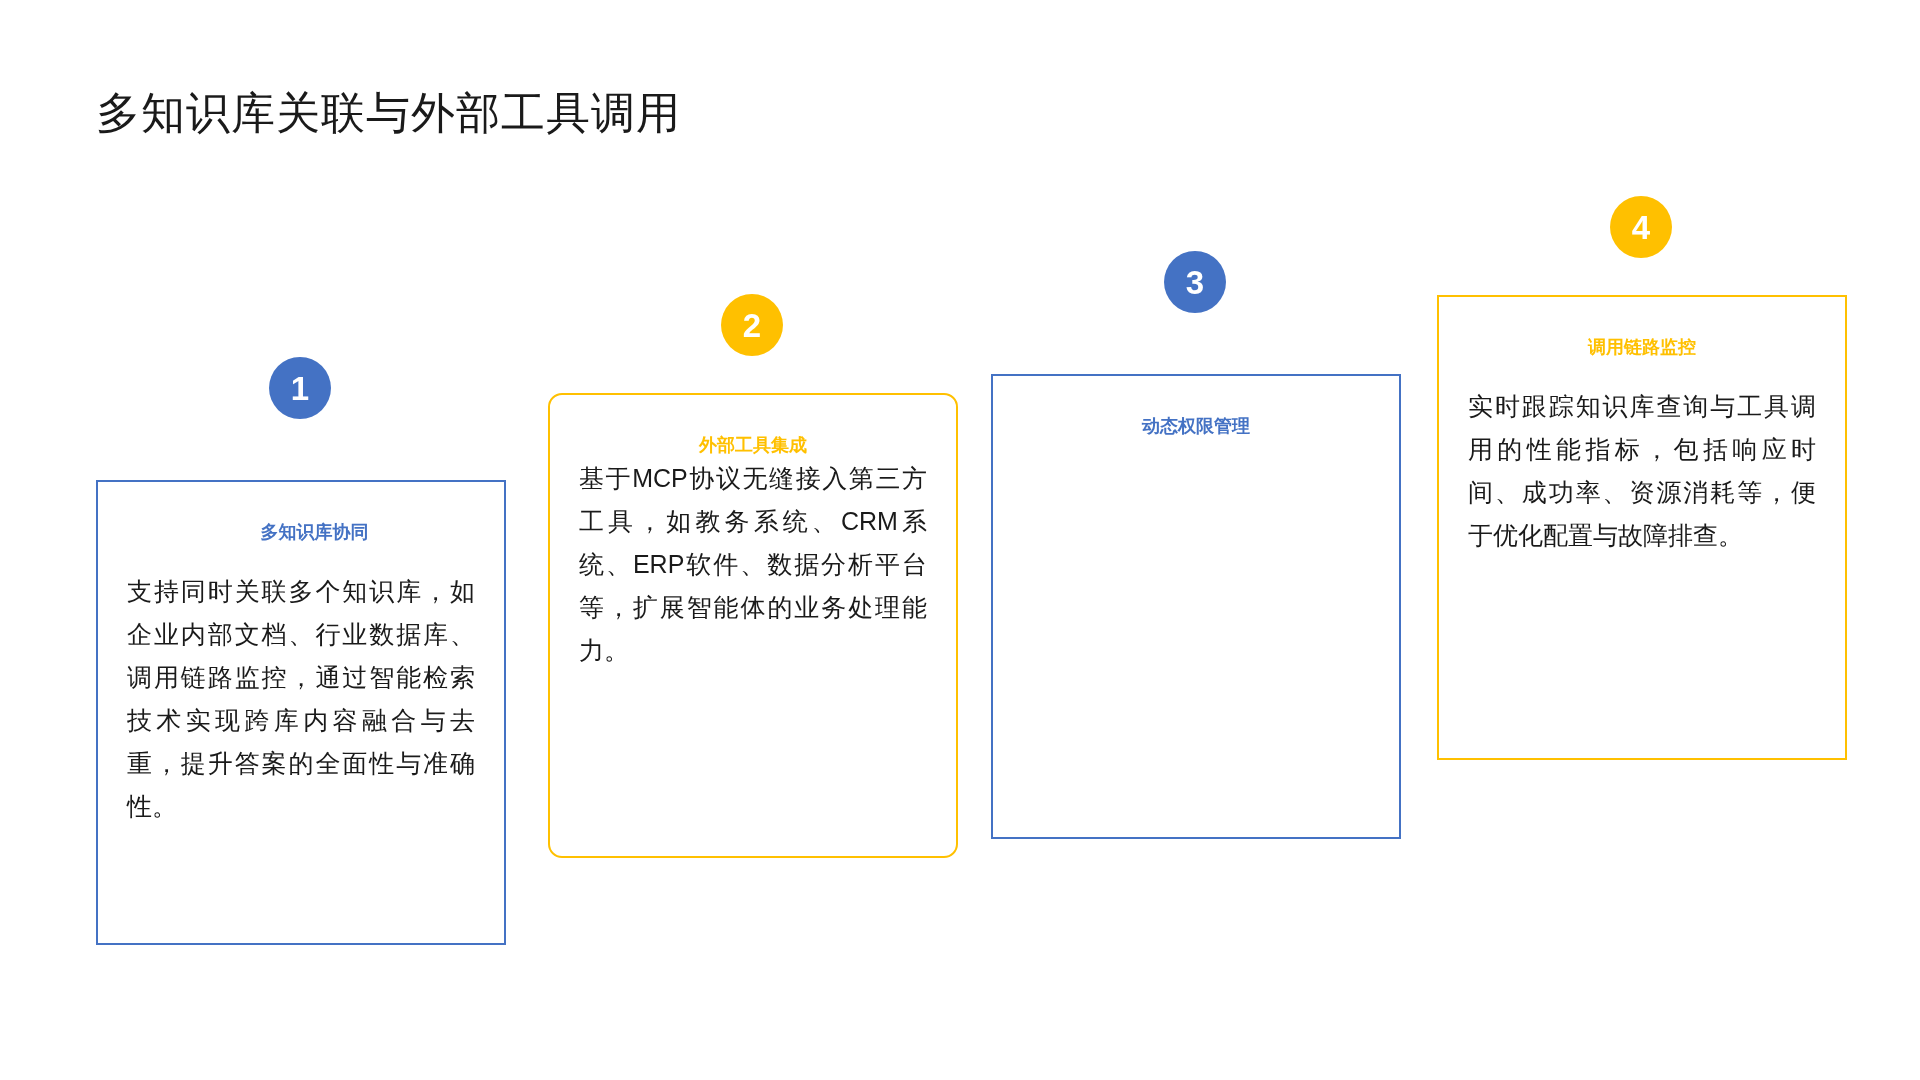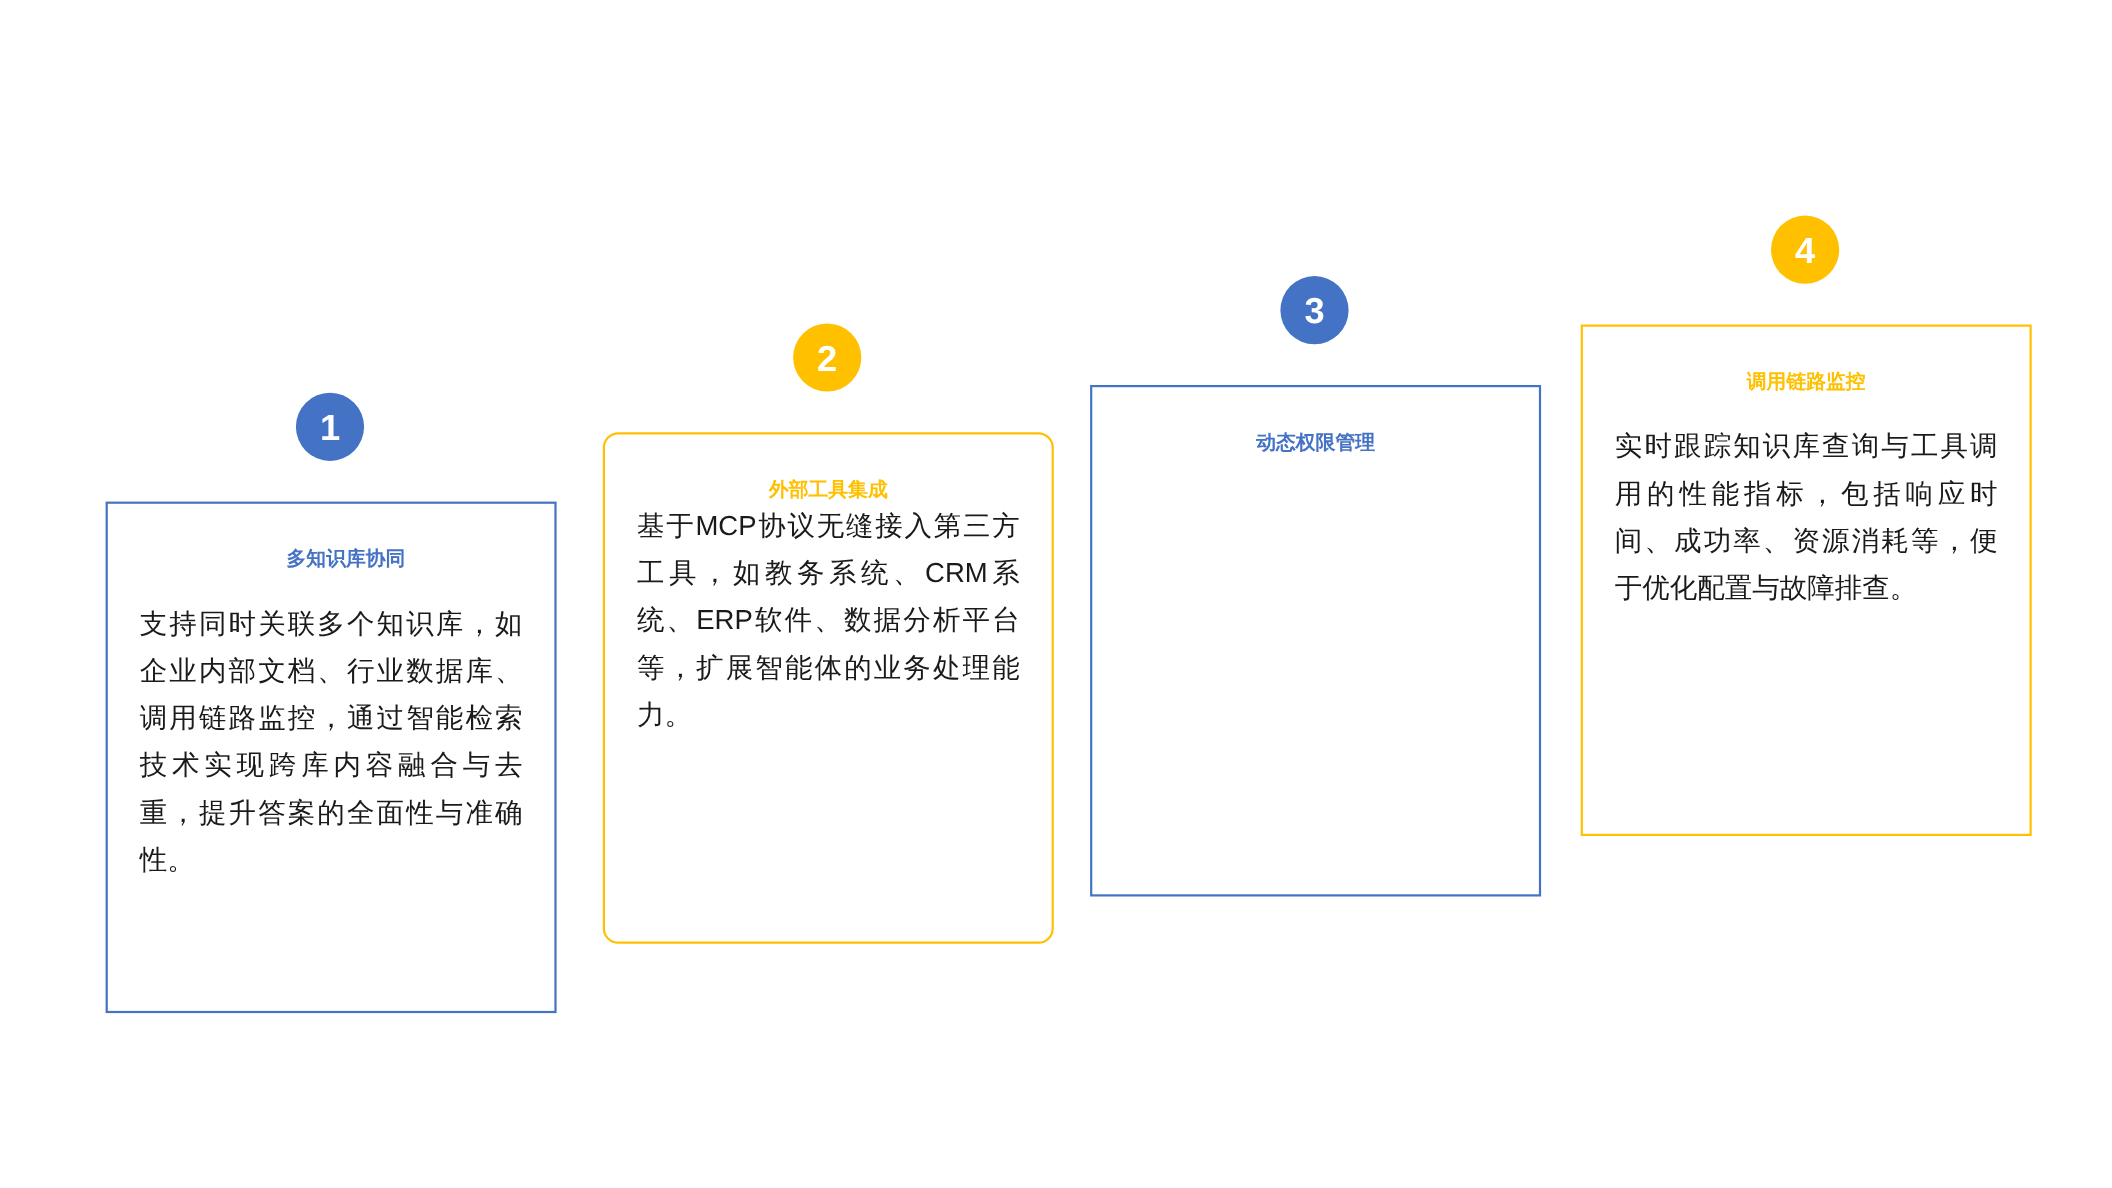--- a/index.html
+++ b/index.html
@@ -36,21 +36,21 @@
   }
 
   
   .card {
     position: absolute;
     box-sizing: border-box;
     background: #FFFFFF;
     border-style: solid;
     border-width: 2px;
   }
-  .card.blue   { border-color: #4472C4; }
+  .card.blue   { border-color: #4472C4; margin-top: 24px; }
   .card.yellow { border-color: #FFC000; }
 
   .card-title {
     text-align: center;
     font-size: 18px;
     font-weight: bold;
     line-height: 1.2;
     margin: 0;
     padding: 0 10px;
   }
@@ -107,20 +107,21 @@
   #card-4 { left: 1437px; top: 295px; width: 410px; height: 465px; }
   #card-4 .card-title { margin-top: 40px; }
   #card-4 .card-body  { margin-top: 26px; }
   #badge-4 { left: 1610px; top: 196px; }
 </style>
 </head>
 <body>
 
 <div id="slide">
 
+  <h1 id="slide-title">多知识库关联与外部工具调用</h1>
 
   <div class="badge blue" id="badge-1">
     <span>1</span>
   </div>
   <div class="card blue" id="card-1">
     <div class="card-title blue">多知识库协同</div>
     <div class="card-body">支持同时关联多个知识库，如企业内部文档、行业数据库、调用链路监控，通过智能检索技术实现跨库内容融合与去重，提升答案的全面性与准确性。</div>
   </div>
 
   <div class="badge yellow" id="badge-2">

